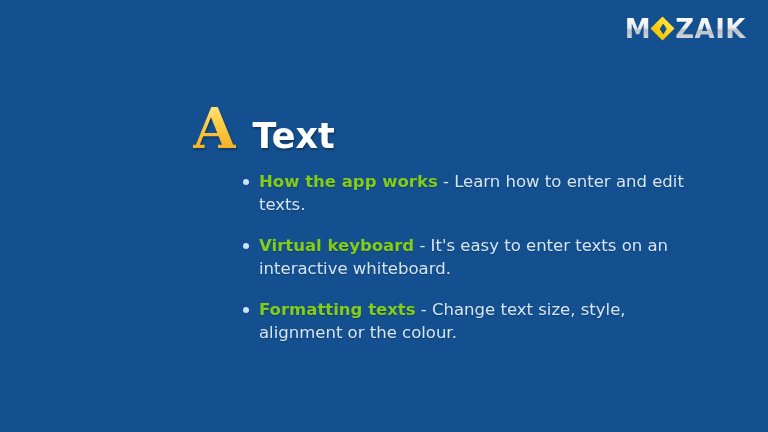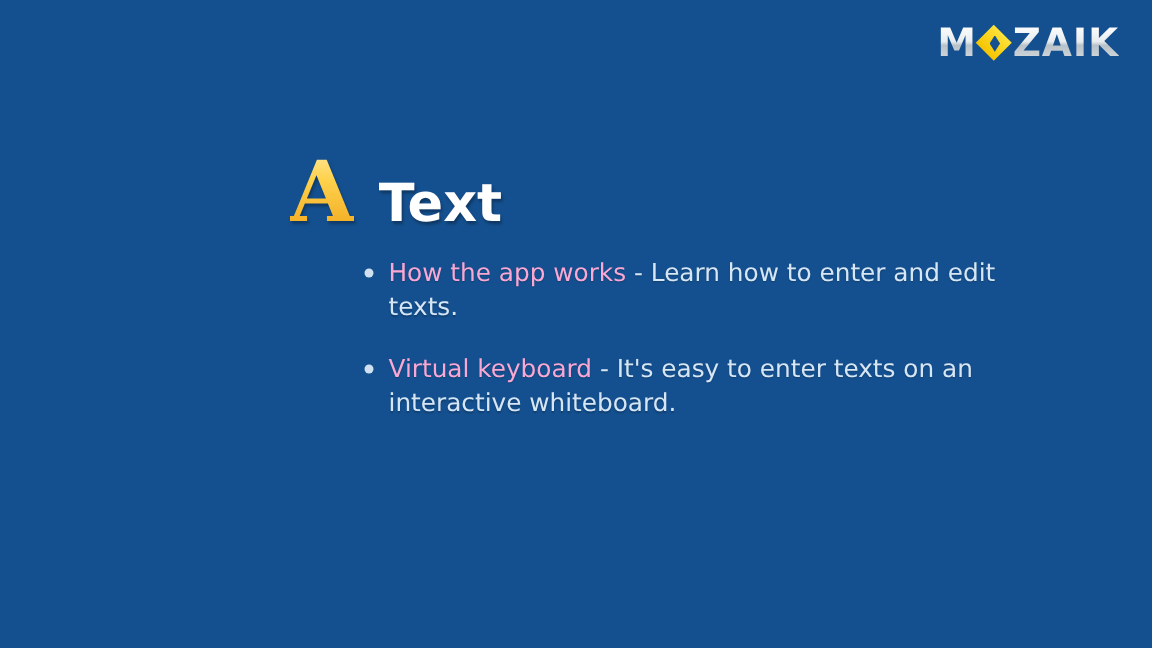--- a/index.html
+++ b/index.html
@@ -116,22 +116,22 @@
     margin-right: 10px;
   }
   .bullet-body {
     font-family: "DejaVu Sans", sans-serif;
     font-size: 16.5px;
     line-height: 1.42;
     color: #d6e6f4;
     text-shadow: 0 1px 1px rgba(0,0,0,0.22);
   }
   .bullet-lead {
-    font-weight: normal;
-    color: #f9a8d4;
+    font-weight: bold;
+    color: #84cc16;
   }
 </style>
 </head>
 <body>
 
 <div id="slide">
 
   <div id="brand-logo">
     <span class="logo-word">M</span>
     <span class="logo-diamond">
@@ -151,16 +151,20 @@
     <div class="bullet-item">
       <span class="bullet-dot"></span>
       <span class="bullet-body"><span class="bullet-lead">How the app works</span><span> - Learn how to enter and edit texts.</span></span>
     </div>
 
     <div class="bullet-item">
       <span class="bullet-dot"></span>
       <span class="bullet-body"><span class="bullet-lead">Virtual keyboard</span><span> - It's easy to enter texts on an interactive whiteboard.</span></span>
     </div>
 
+    <div class="bullet-item">
+      <span class="bullet-dot"></span>
+      <span class="bullet-body"><span class="bullet-lead">Formatting texts</span><span> - Change text size, style, alignment or the colour.</span></span>
+    </div>
 
   </div>
 
 </div>
 
 </body></html>

